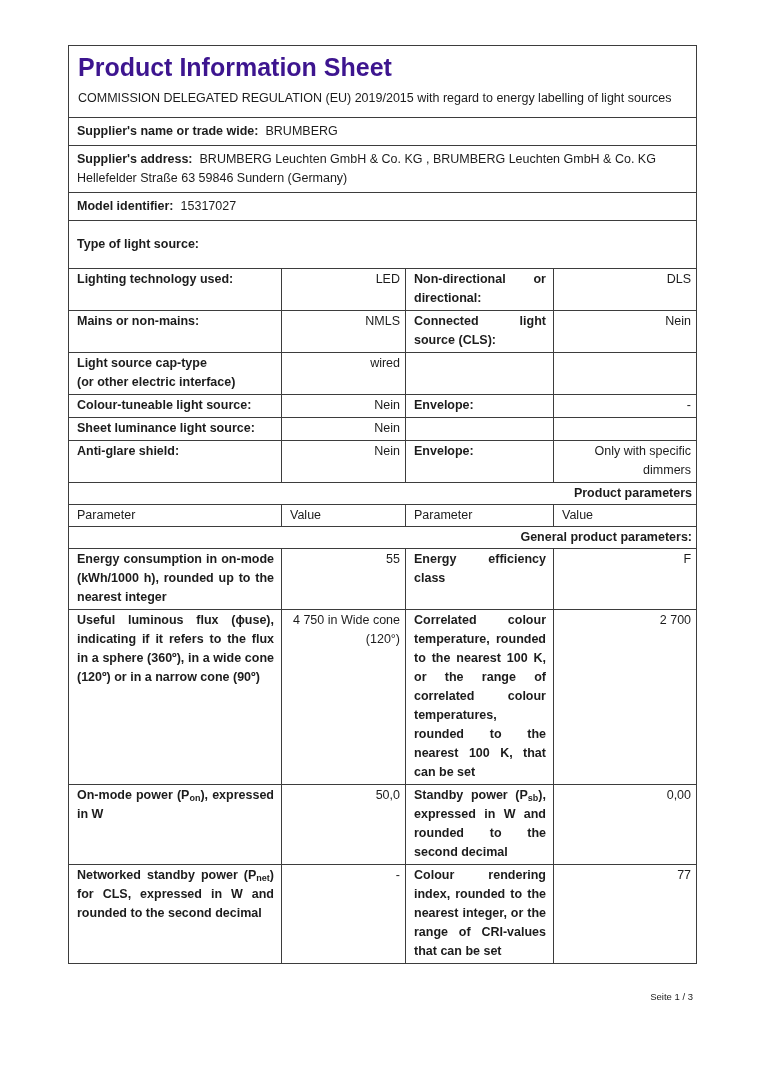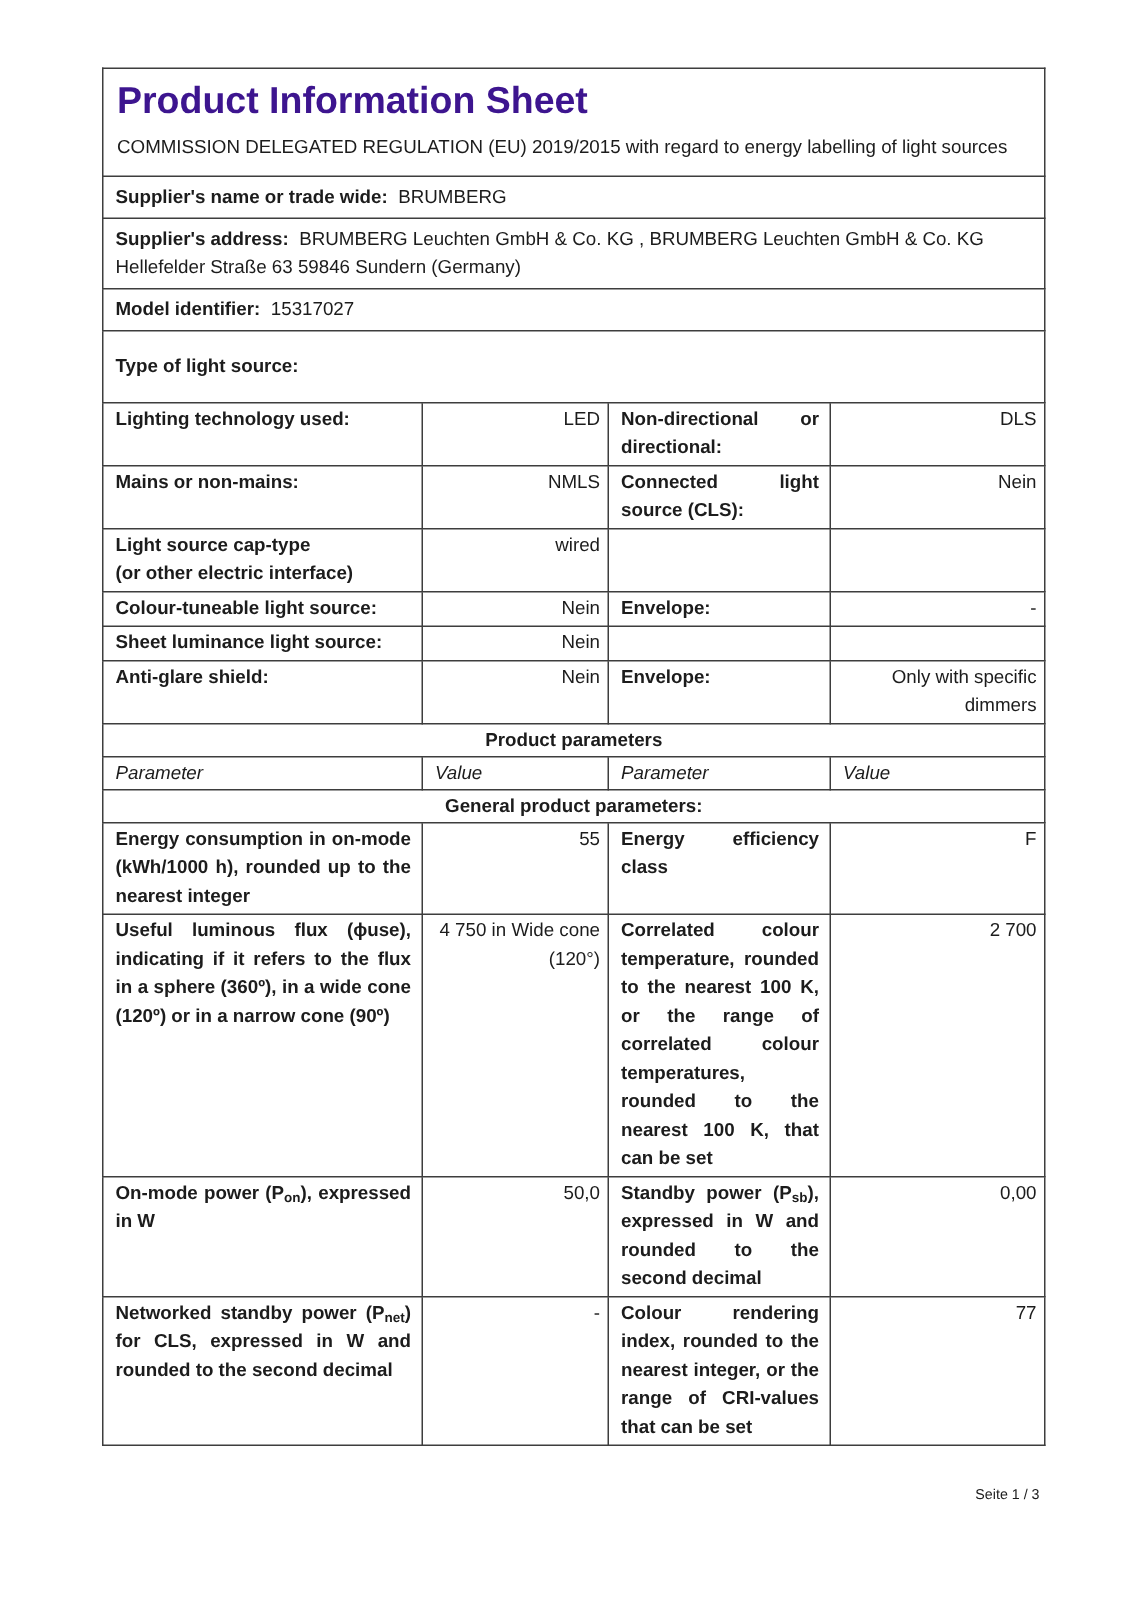--- a/index.html
+++ b/index.html
@@ -35,22 +35,22 @@
     margin-bottom: 7px;
   }
   .doc-subtitle { font-size: 12.5px; line-height: 19px; }
 
   .kv { padding: 4px 8px; }
   .kv .lbl { font-weight: 700; }
   .kv .val { margin-left: 7px; }
 
   .heading-cell { font-weight: 700; padding: 14px 8px; }
 
-  .section-head { font-weight: 700; text-align: center; padding: 1px 4px; }
-  .col-head { padding: 1px 8px; font-style: italic; }
+  .section-head { font-weight: 700; text-align: right; padding: 1px 4px; }
+  .col-head { padding: 1px 8px; }
 
   .pcell { text-align: justify; padding: 1px 7px 2px 8px; font-weight: bold; }
   .vcell { text-align: right; padding: 1px 5px 2px 5px; }
   .pcell sub, .vcell sub {
     font-size: 9px;
     line-height: 0;
     vertical-align: -2px;
   }
 
   .footer {

